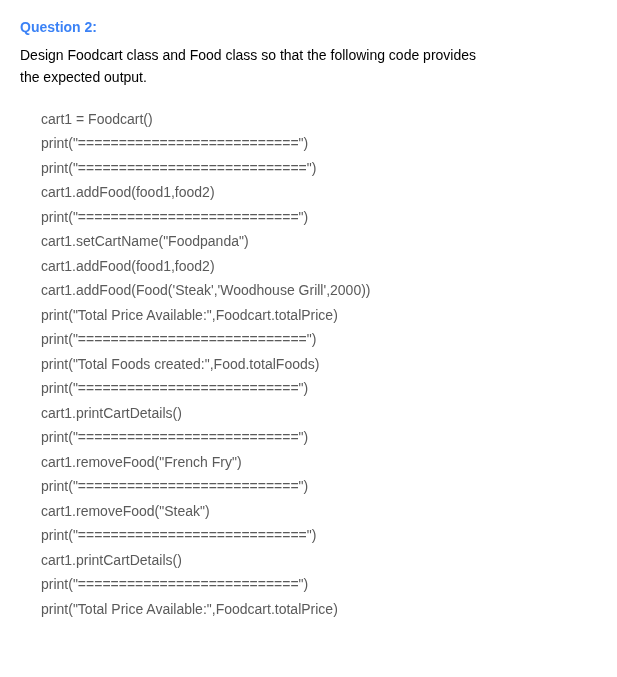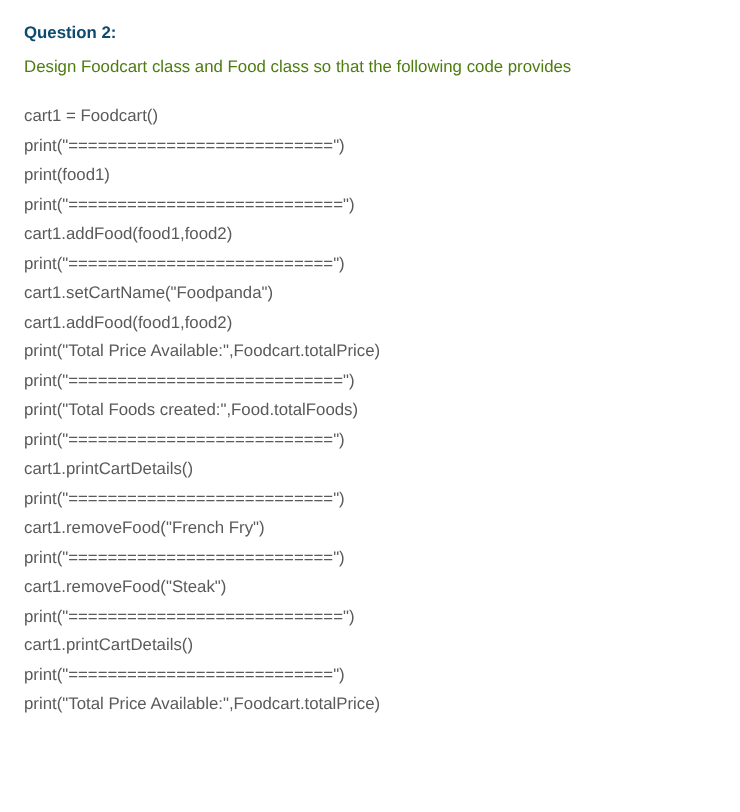--- a/index.html
+++ b/index.html
@@ -10,55 +10,57 @@
     body {
       font-family: Arial, Helvetica, sans-serif;
       background: #ffffff;
       padding: 16px 20px;
       color: #5a5a5a;
       font-size: 14px;
       line-height: 1.7;
     }
     .question-header {
       font-weight: bold;
-      color: #0c4a6e;
+      color: #3b82f6;
       margin-bottom: 4px;
     }
     .question-text {
-      color: #4d7c0f;
+      color: #000000;
       margin-bottom: 18px;
       line-height: 1.6;
     }
     .code-block {
       font-family: Arial, Helvetica, sans-serif;
       color: #5a5a5a;
       line-height: 1.75;
     }
     .code-line {
       white-space: pre;
+      margin-left: 21px;
     }
   </style>
 </head>
 <body>
 
 <div class="question-header">Question 2:</div>
 
 <div class="question-text">
   <div>Design Foodcart class and Food class so that the following code provides</div>
+  <div>the expected output.</div>
 </div>
 
 <div class="code-block">
   <div class="code-line">cart1 = Foodcart()</div>
   <div class="code-line">print("===========================")</div>
-  <div class="code-line">print(food1)</div>
   <div class="code-line">print("============================")</div>
   <div class="code-line">cart1.addFood(food1,food2)</div>
   <div class="code-line">print("===========================")</div>
   <div class="code-line">cart1.setCartName("Foodpanda")</div>
   <div class="code-line">cart1.addFood(food1,food2)</div>
+  <div class="code-line">cart1.addFood(Food('Steak','Woodhouse Grill',2000))</div>
   <div class="code-line">print("Total Price Available:",Foodcart.totalPrice)</div>
   <div class="code-line">print("============================")</div>
   <div class="code-line">print("Total Foods created:",Food.totalFoods)</div>
   <div class="code-line">print("===========================")</div>
   <div class="code-line">cart1.printCartDetails()</div>
   <div class="code-line">print("===========================")</div>
   <div class="code-line">cart1.removeFood("French Fry")</div>
   <div class="code-line">print("===========================")</div>
   <div class="code-line">cart1.removeFood("Steak")</div>
   <div class="code-line">print("============================")</div>

